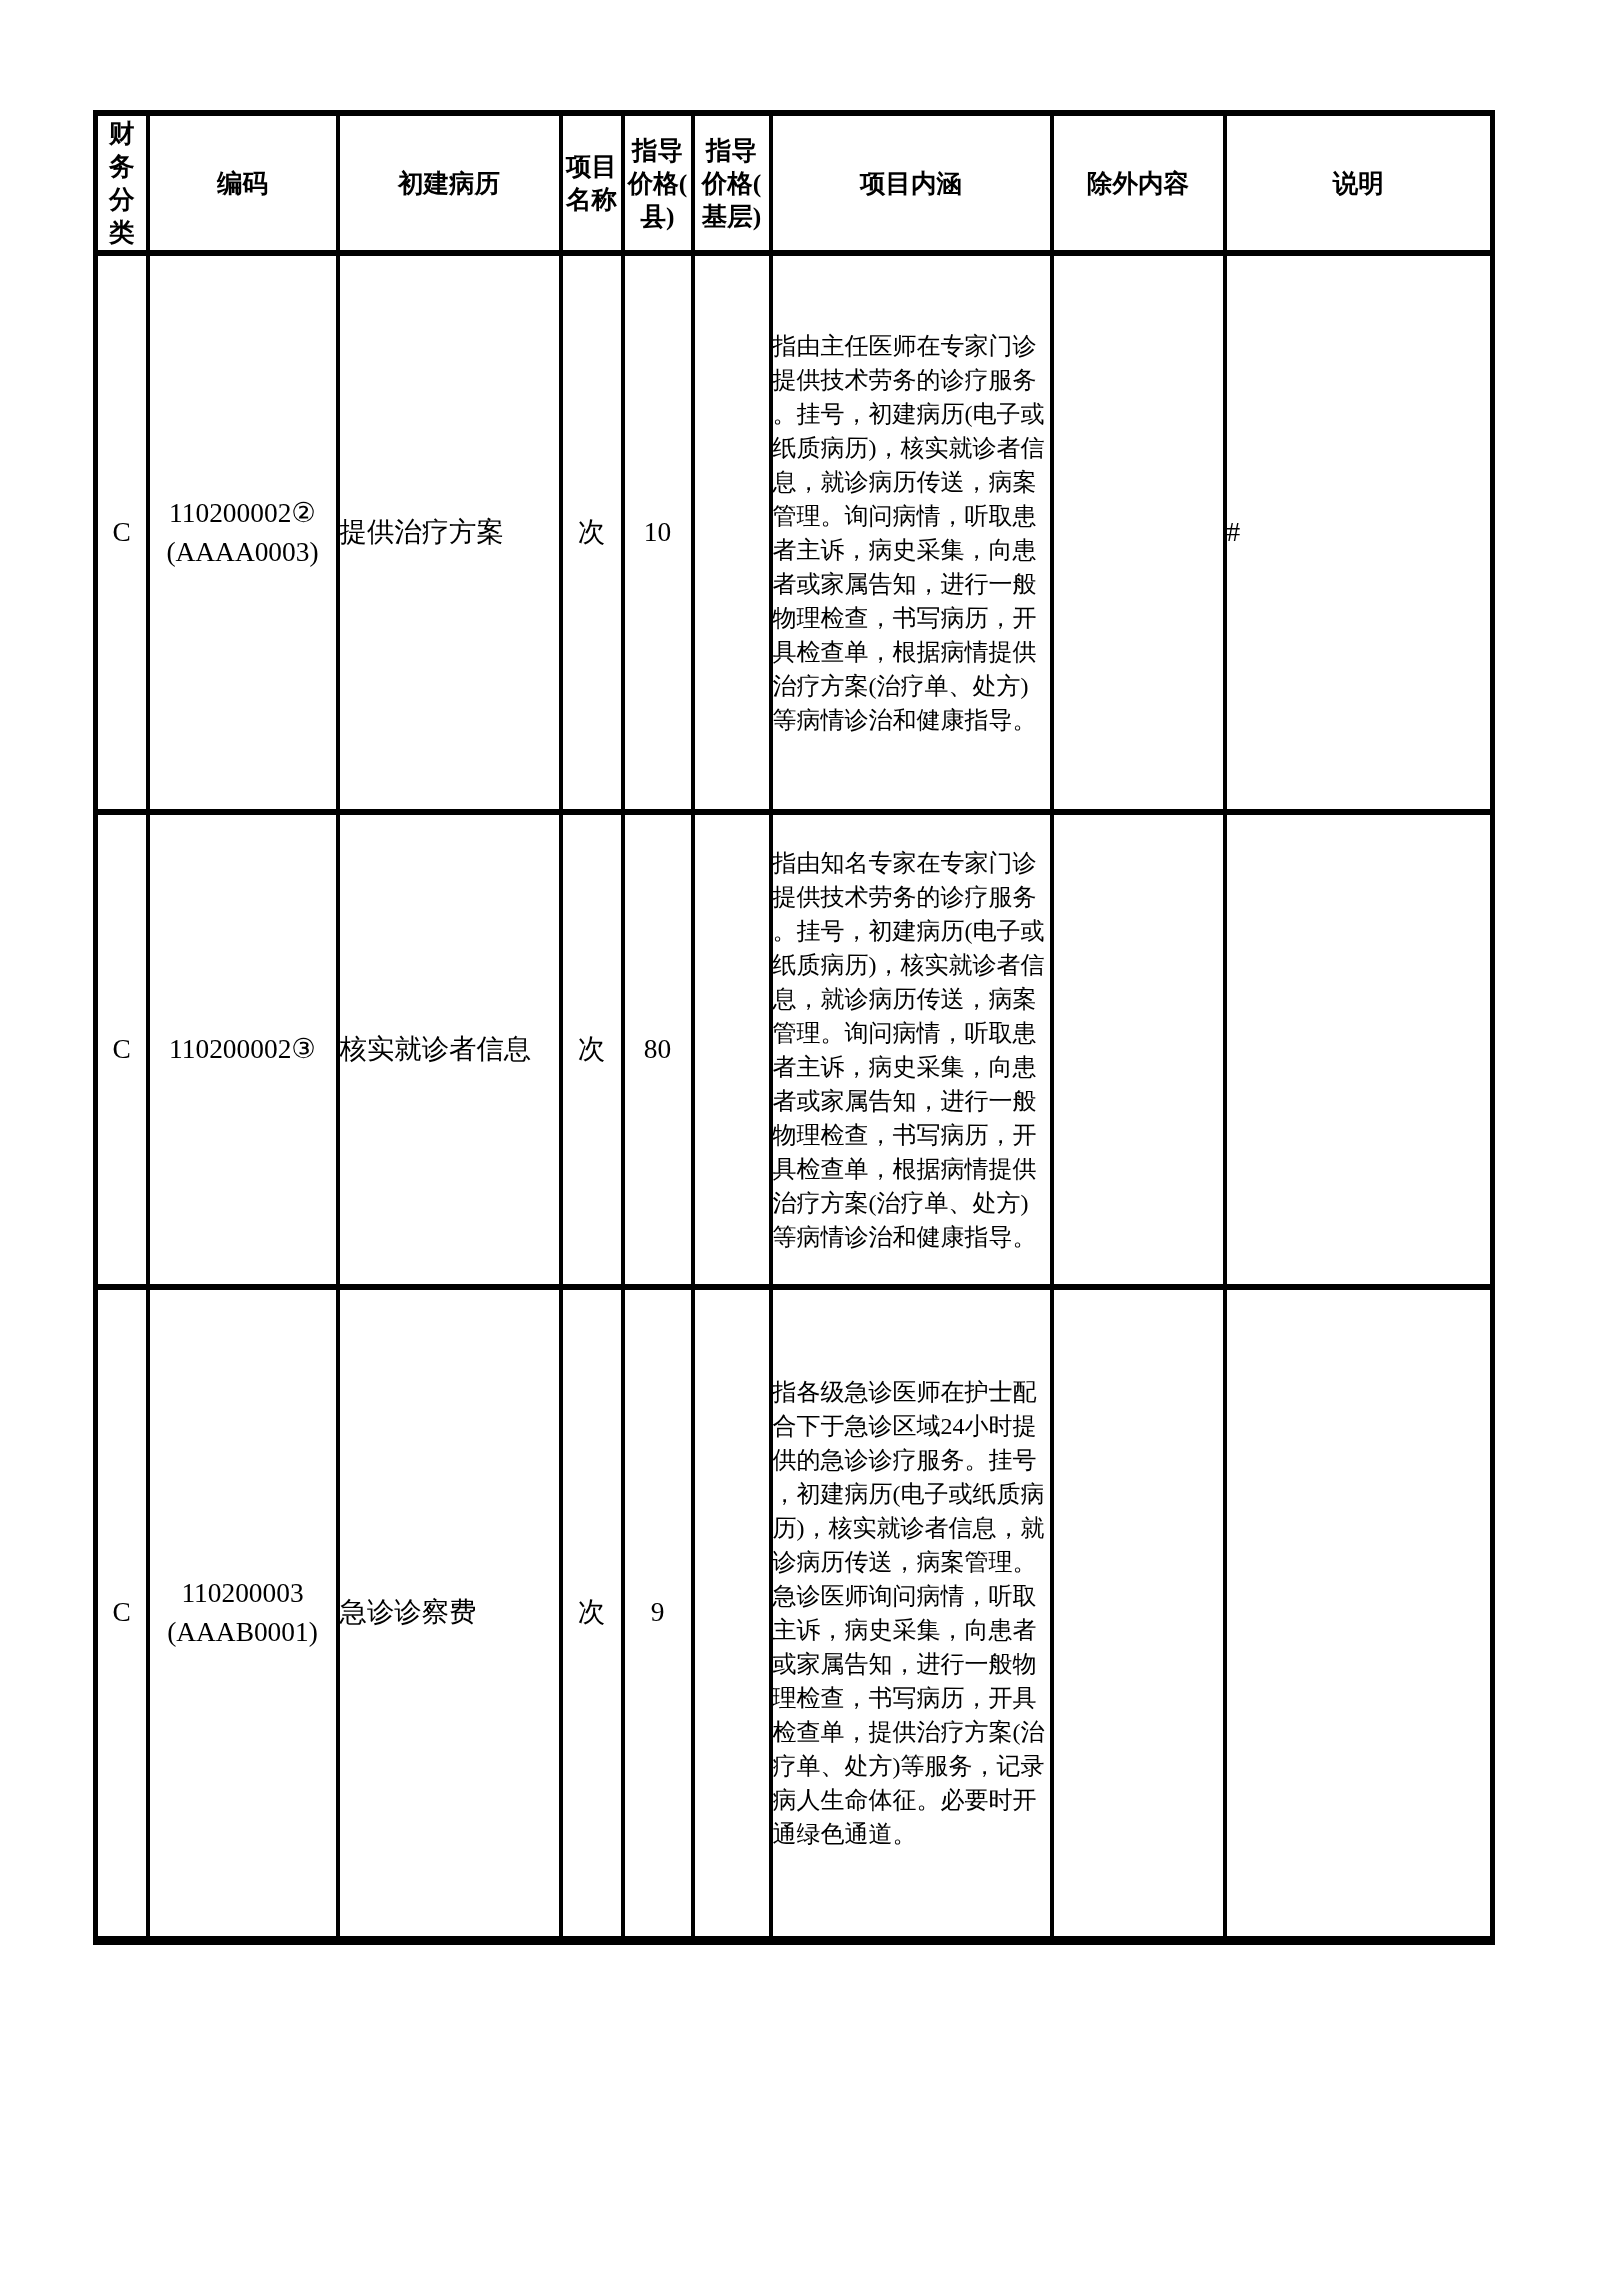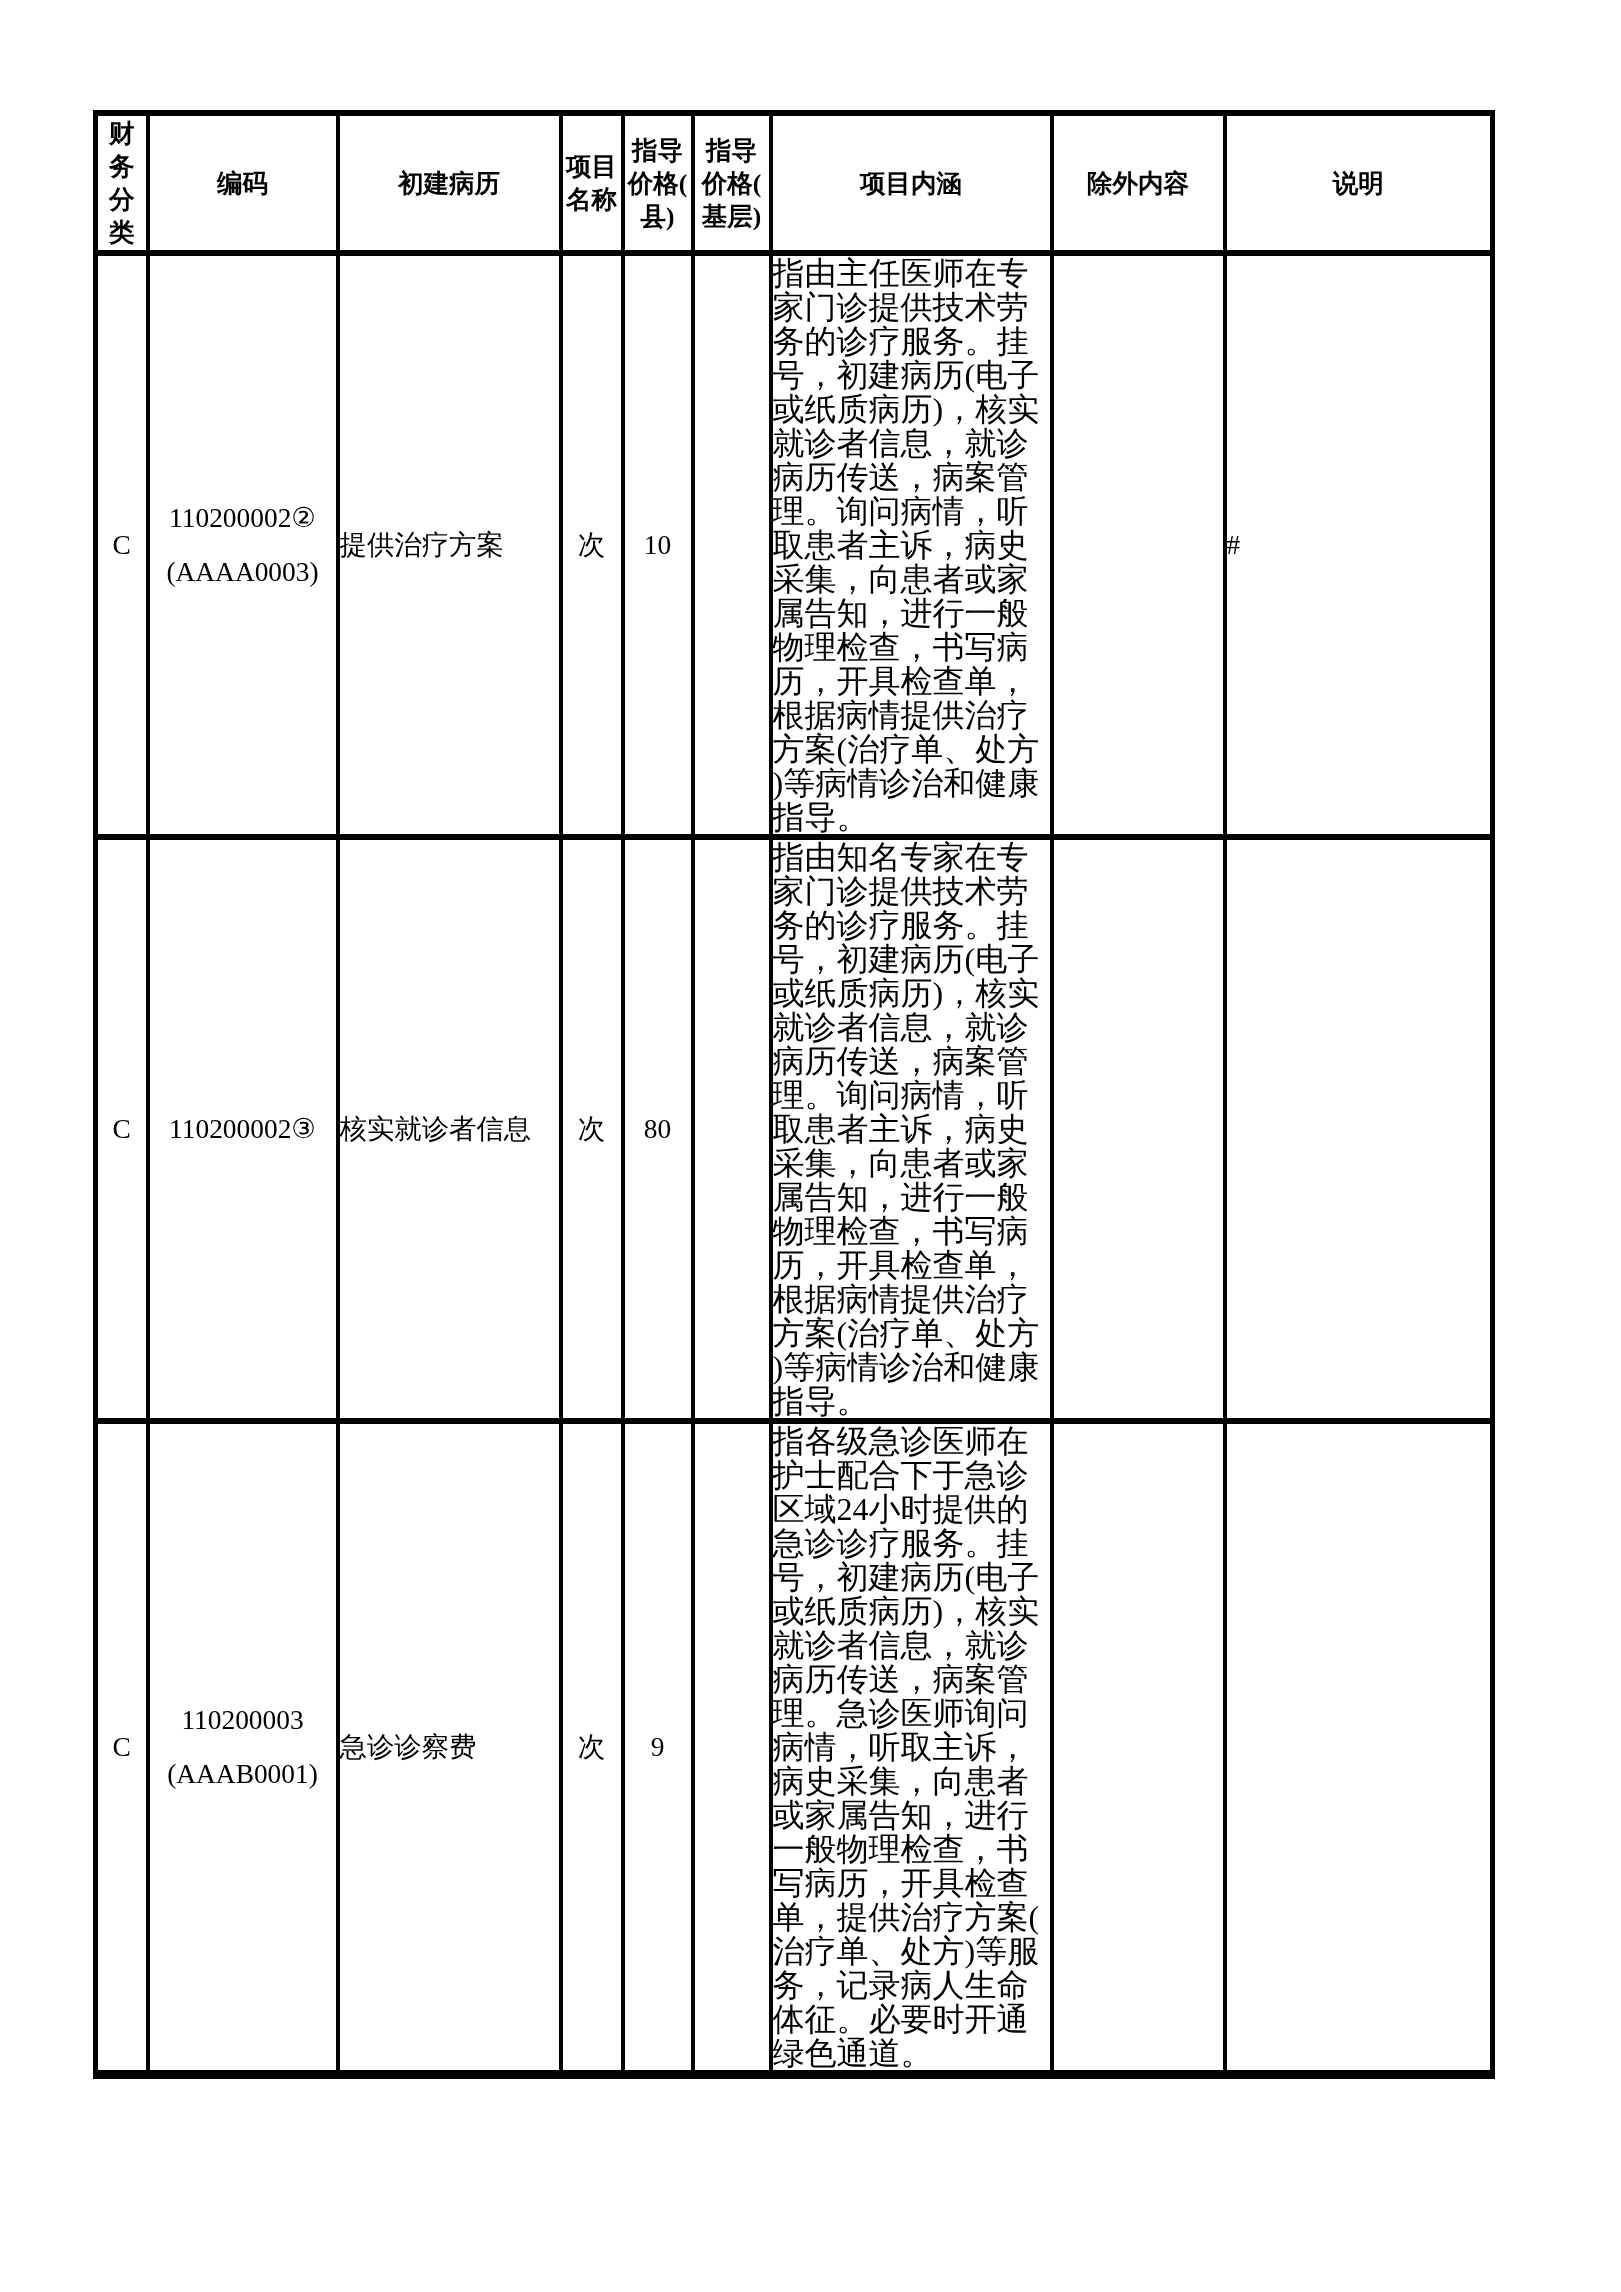--- a/index.html
+++ b/index.html
@@ -49,29 +49,29 @@
     line-break: anywhere;
     padding: 0 2px;
   }
   td {
     font-size: 27.4px;
     line-height: 35px;
     text-align: center;
   }
   td.code {
     white-space: pre-line;
-    line-height: 54px;
+    line-height: 39px;
   }
   td.name {
     text-align: left;
     padding: 0 5.9px;
   }
   td.content {
     text-align: left;
-    font-size: 32px;
+    font-size: 24px;
     line-height: 34px;
     word-break: break-all;
     line-break: anywhere;
     padding: 0 3.9px;
   }
   td.note {
     text-align: left;
     padding: 0 9.8px;
   }
 </style>

